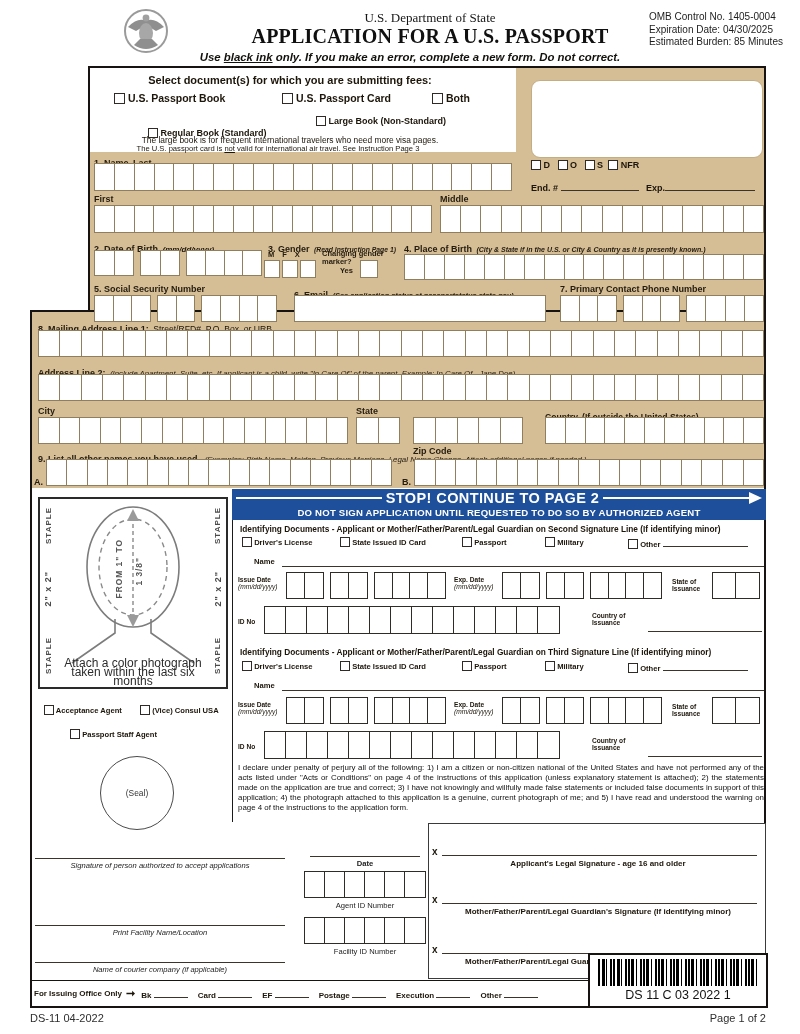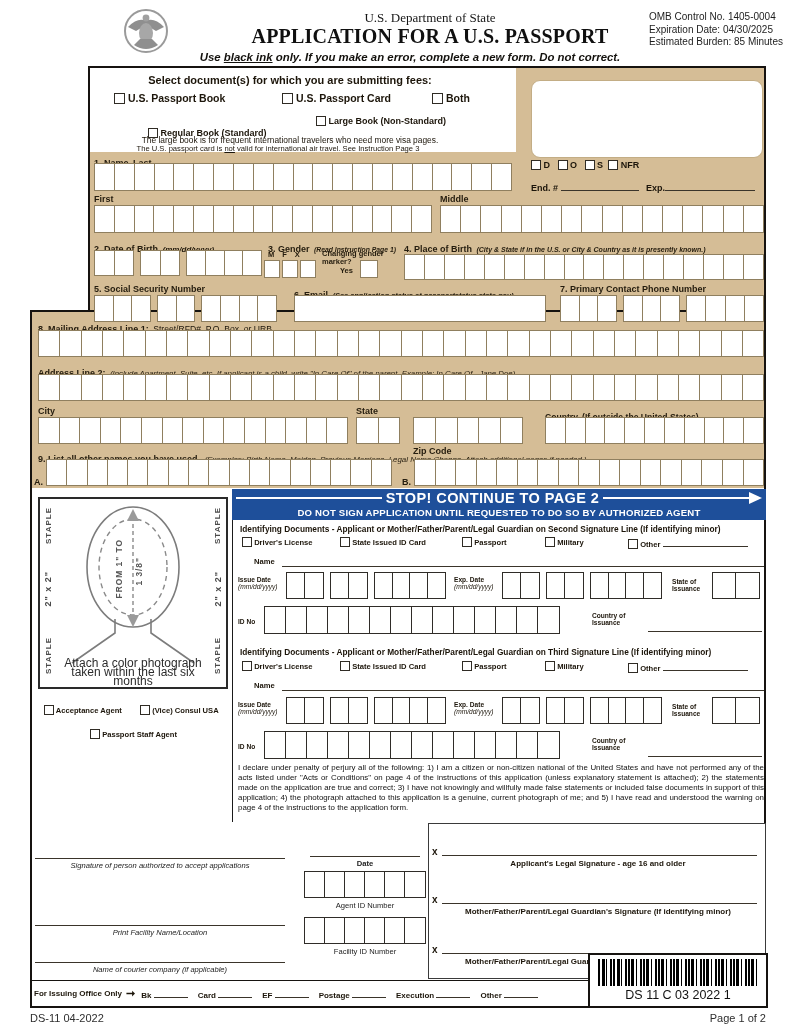--- a/index.html
+++ b/index.html
@@ -426,21 +426,24 @@
     <div class="abs vtext" style="left:74px;top:40px;font-size:8.4px;color:#555;">FROM 1" TO</div>
     <div class="abs vtext" style="left:94px;top:58px;font-size:8.4px;color:#555;">1 3/8"</div>
     <div class="abs ctr" style="left:10px;top:160px;width:166px;font-size:12px;line-height:9px;color:#2c2c2c;">
       <div>Attach a color photograph</div>
       <div>taken within the last six months</div>
     </div>
   </div>
 
   <div class="abs cbl" style="left:44px;top:705px;"><span class="cb sm"></span> <span>Acceptance Agent</span></div>
   <div class="abs cbl" style="left:140px;top:705px;"><span class="cb sm"></span> <span>(Vice) Consul USA</span></div>
-  <div class="abs cbl" style="left:90px;top:729px;"><span class="cb sm"></span> <span>Passport Staff Agent</span></div>
+  <div class="abs cbl" style="left:70px;top:729px;"><span class="cb sm"></span> <span>Passport Staff Agent</span></div>
+  <div class="abs" style="left:100px;top:756px;width:72px;height:72px;border:1.5px solid #4a4a4a;border-radius:50%;display:flex;align-items:center;justify-content:center;font-size:8.4px;color:#333;">
+      <span>(Seal)</span>
+    </div>
 
   <div class="abs hr" style="left:35px;top:858px;width:250px;"></div>
   <div class="abs exec7 i" style="left:35px;top:861px;width:250px;">Signature of person authorized to accept applications</div>
   <div class="abs hr" style="left:35px;top:925px;width:250px;"></div>
   <div class="abs exec7 i" style="left:35px;top:928px;width:250px;">Print Facility Name/Location</div>
   <div class="abs hr" style="left:35px;top:962px;width:250px;"></div>
   <div class="abs exec7 i" style="left:35px;top:965px;width:250px;">Name of courier company (if applicable)</div>
 
   <div class="abs hr" style="left:310px;top:856px;width:110px;"></div>
   <div class="abs exec7" style="left:310px;top:859px;width:110px;font-weight:bold;">Date</div>

